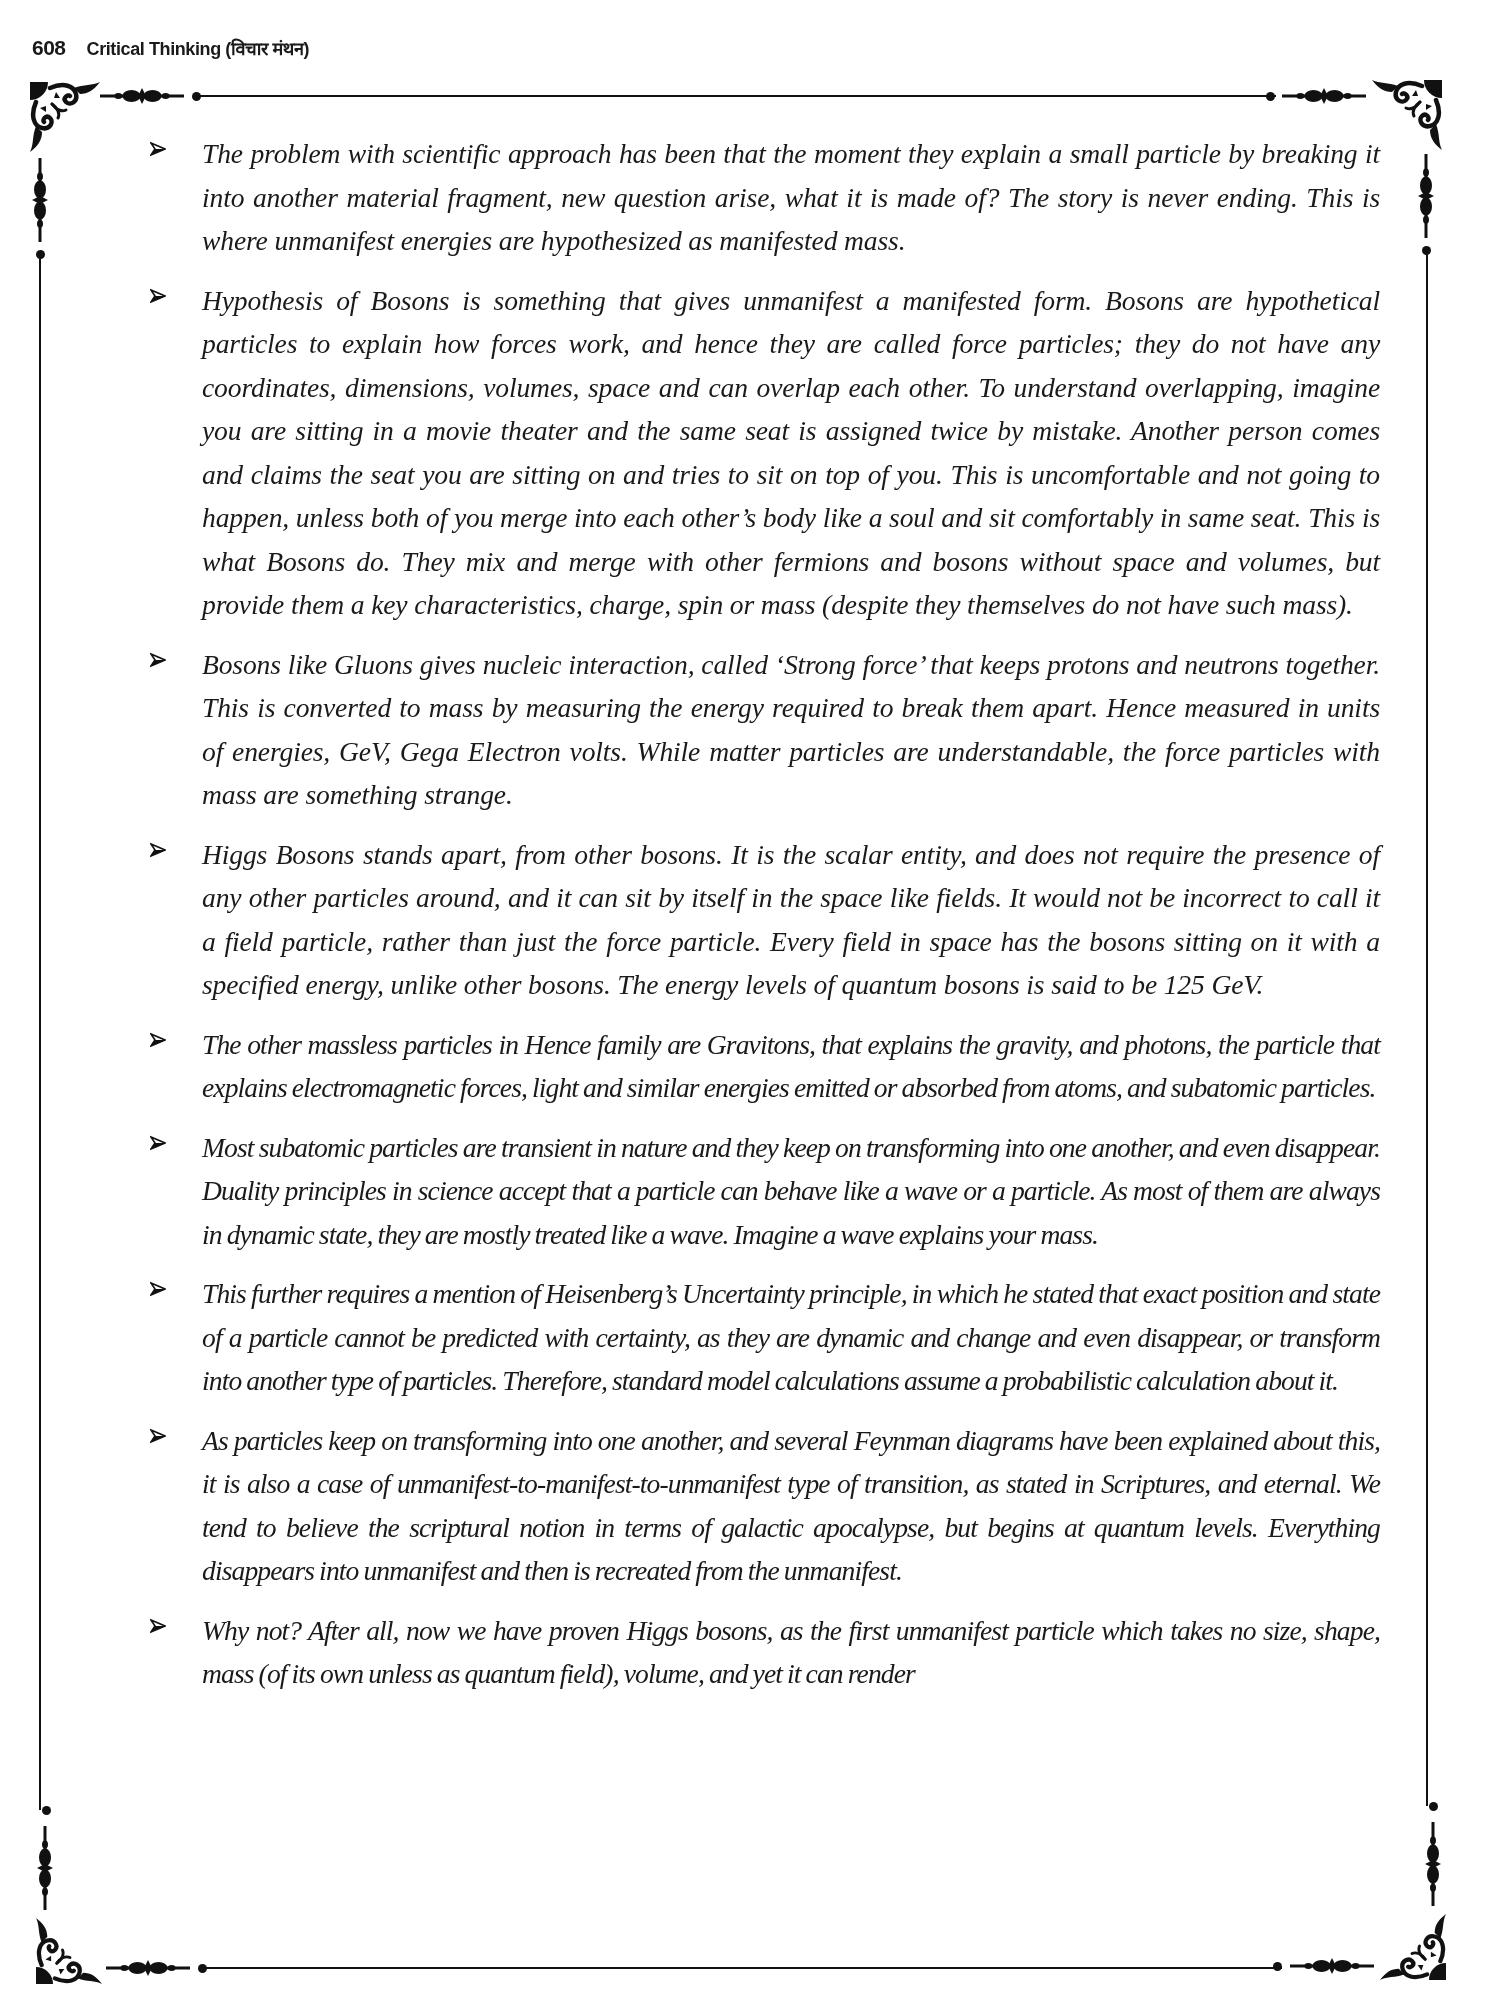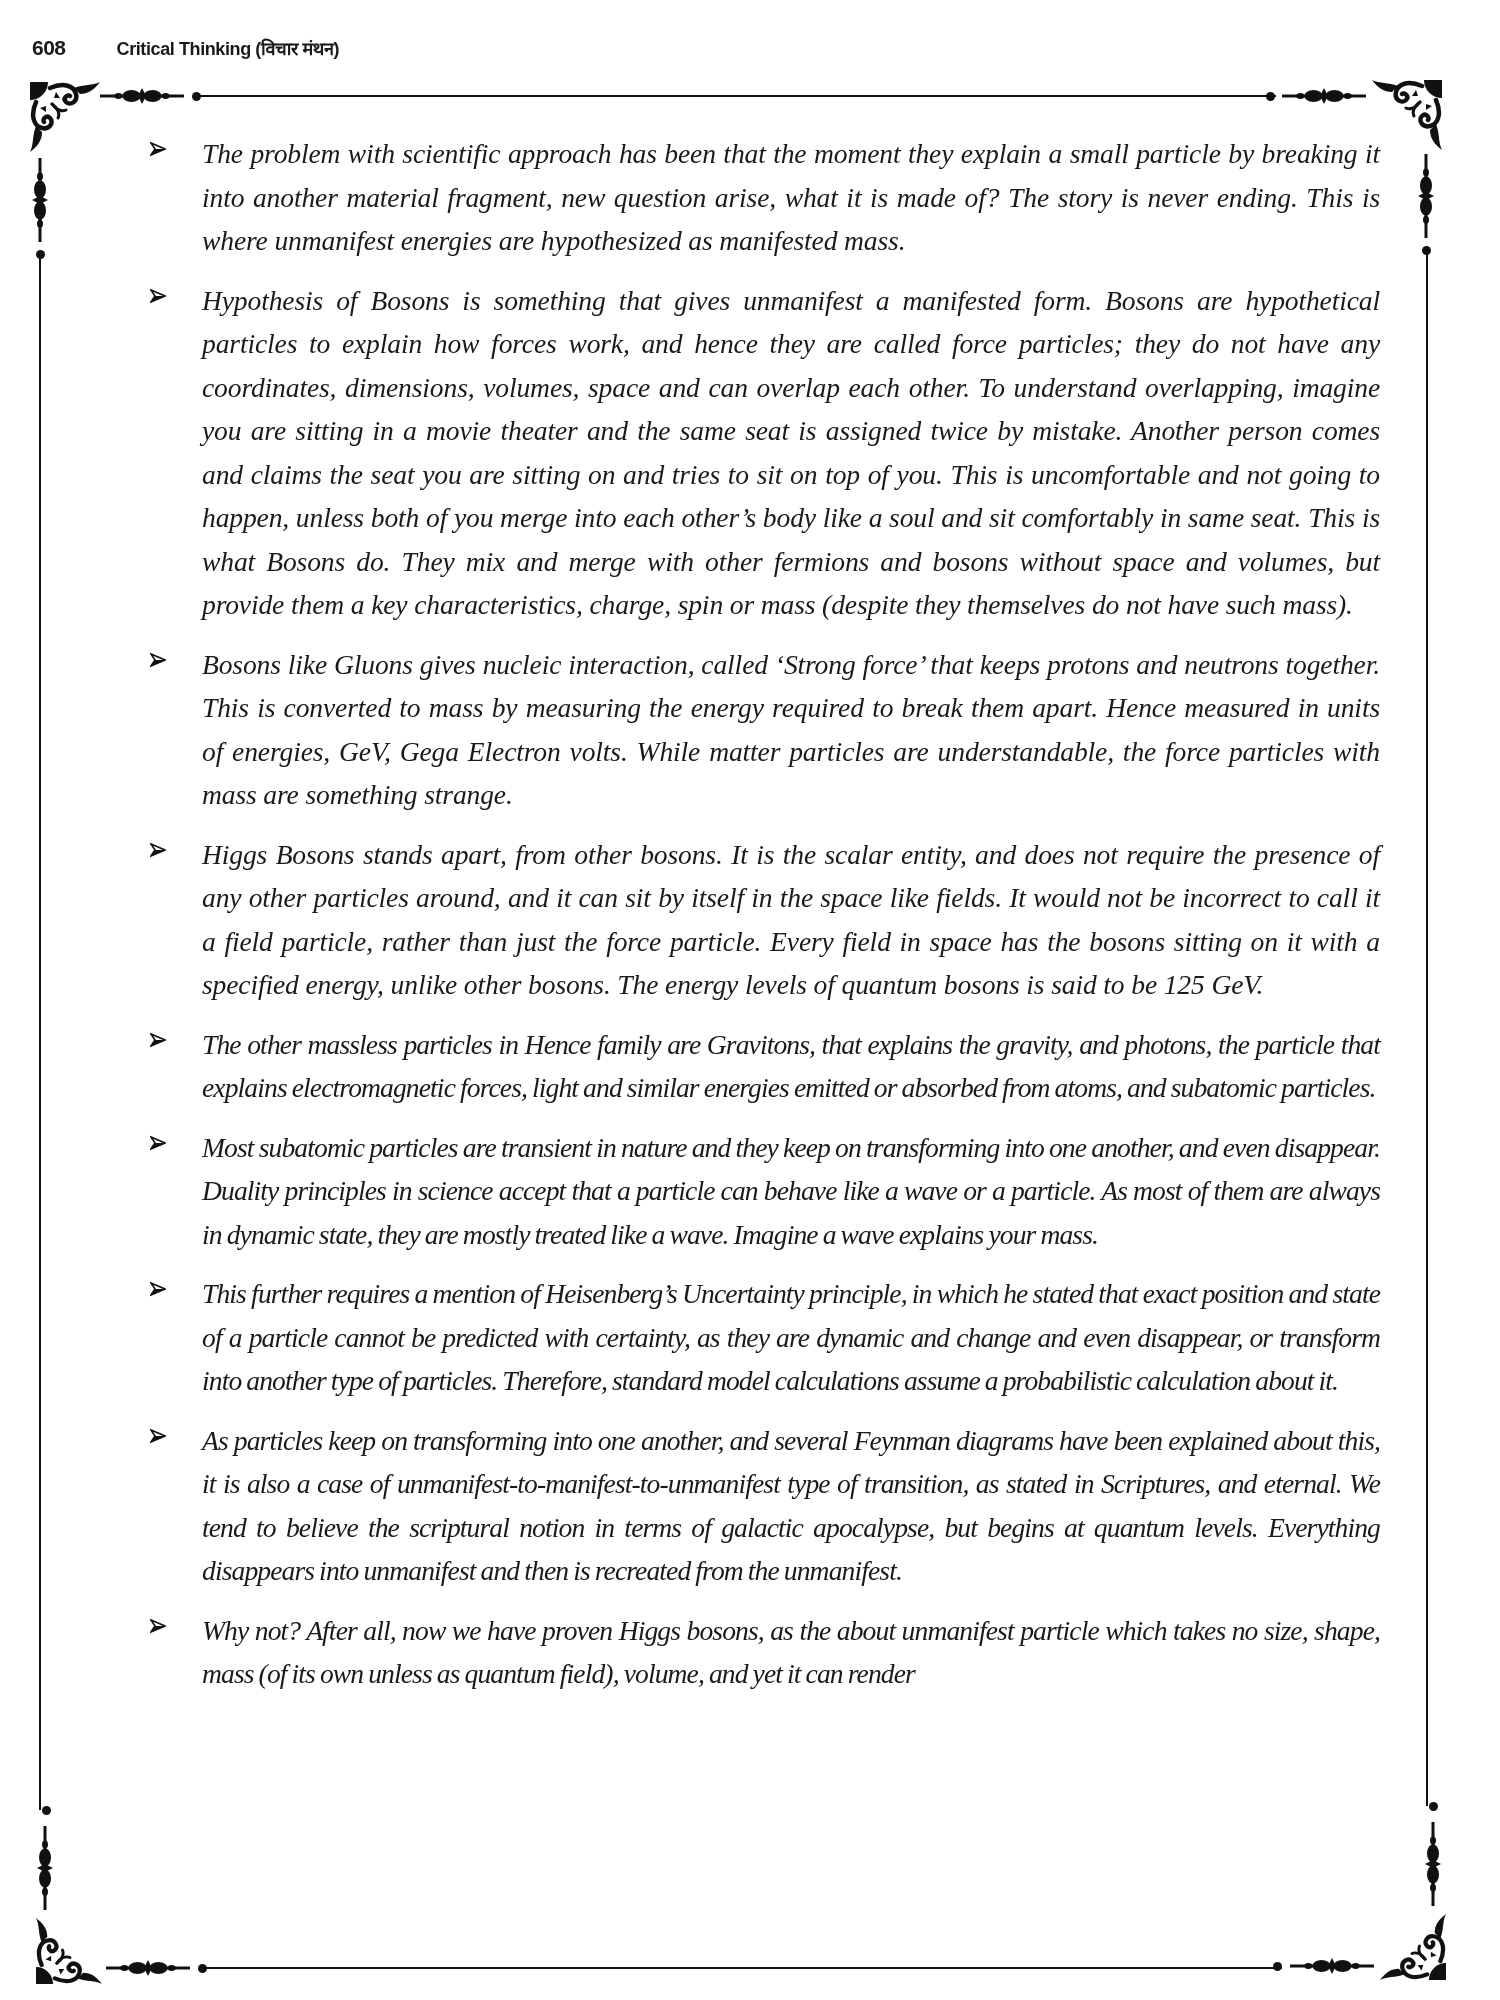--- a/index.html
+++ b/index.html
@@ -21,21 +21,20 @@
       top: 36px;
       display: flex;
       align-items: baseline;
       font-family: "Liberation Sans", "DejaVu Sans", sans-serif;
       font-weight: bold;
       color: #1a1a1a;
     }
     .page-number {
       font-size: 21px;
       letter-spacing: -0.5px;
-      margin-right: 30px;
     }
     .running-title {
       font-size: 18px;
       letter-spacing: -0.4px;
       margin-left: 21px;
     }
 
     
     .hline {
       position: absolute;
@@ -262,16 +261,16 @@
       <path d="M1 14 L15 8 L5 8 Z" fill="#111"></path>
     </svg>
     <p class="bullet-text condensed">As particles keep on transforming into one another, and several Feynman diagrams have been explained about this, it is also a case of unmanifest-to-manifest-to-unmanifest type of transition, as stated in Scriptures, and eternal. We tend to believe the scriptural notion in terms of galactic apocalypse, but begins at quantum levels. Everything disappears into unmanifest and then is recreated from the unmanifest.</p>
   </div>
 
   <div class="bullet-item">
     <svg class="bullet-icon" viewBox="0 0 16 16">
       <path d="M1 2 L15 8 L1 14 L5 8 Z" fill="none" stroke="#111" stroke-width="1.6"></path>
       <path d="M1 14 L15 8 L5 8 Z" fill="#111"></path>
     </svg>
-    <p class="bullet-text condensed">Why not? After all, now we have proven Higgs bosons, as the about unmanifest particle which takes no size, shape, mass (of its own unless as quantum field), volume, and yet it can render</p>
+    <p class="bullet-text condensed">Why not? After all, now we have proven Higgs bosons, as the first unmanifest particle which takes no size, shape, mass (of its own unless as quantum field), volume, and yet it can render</p>
   </div>
 
 </div>
 
 </body></html>

